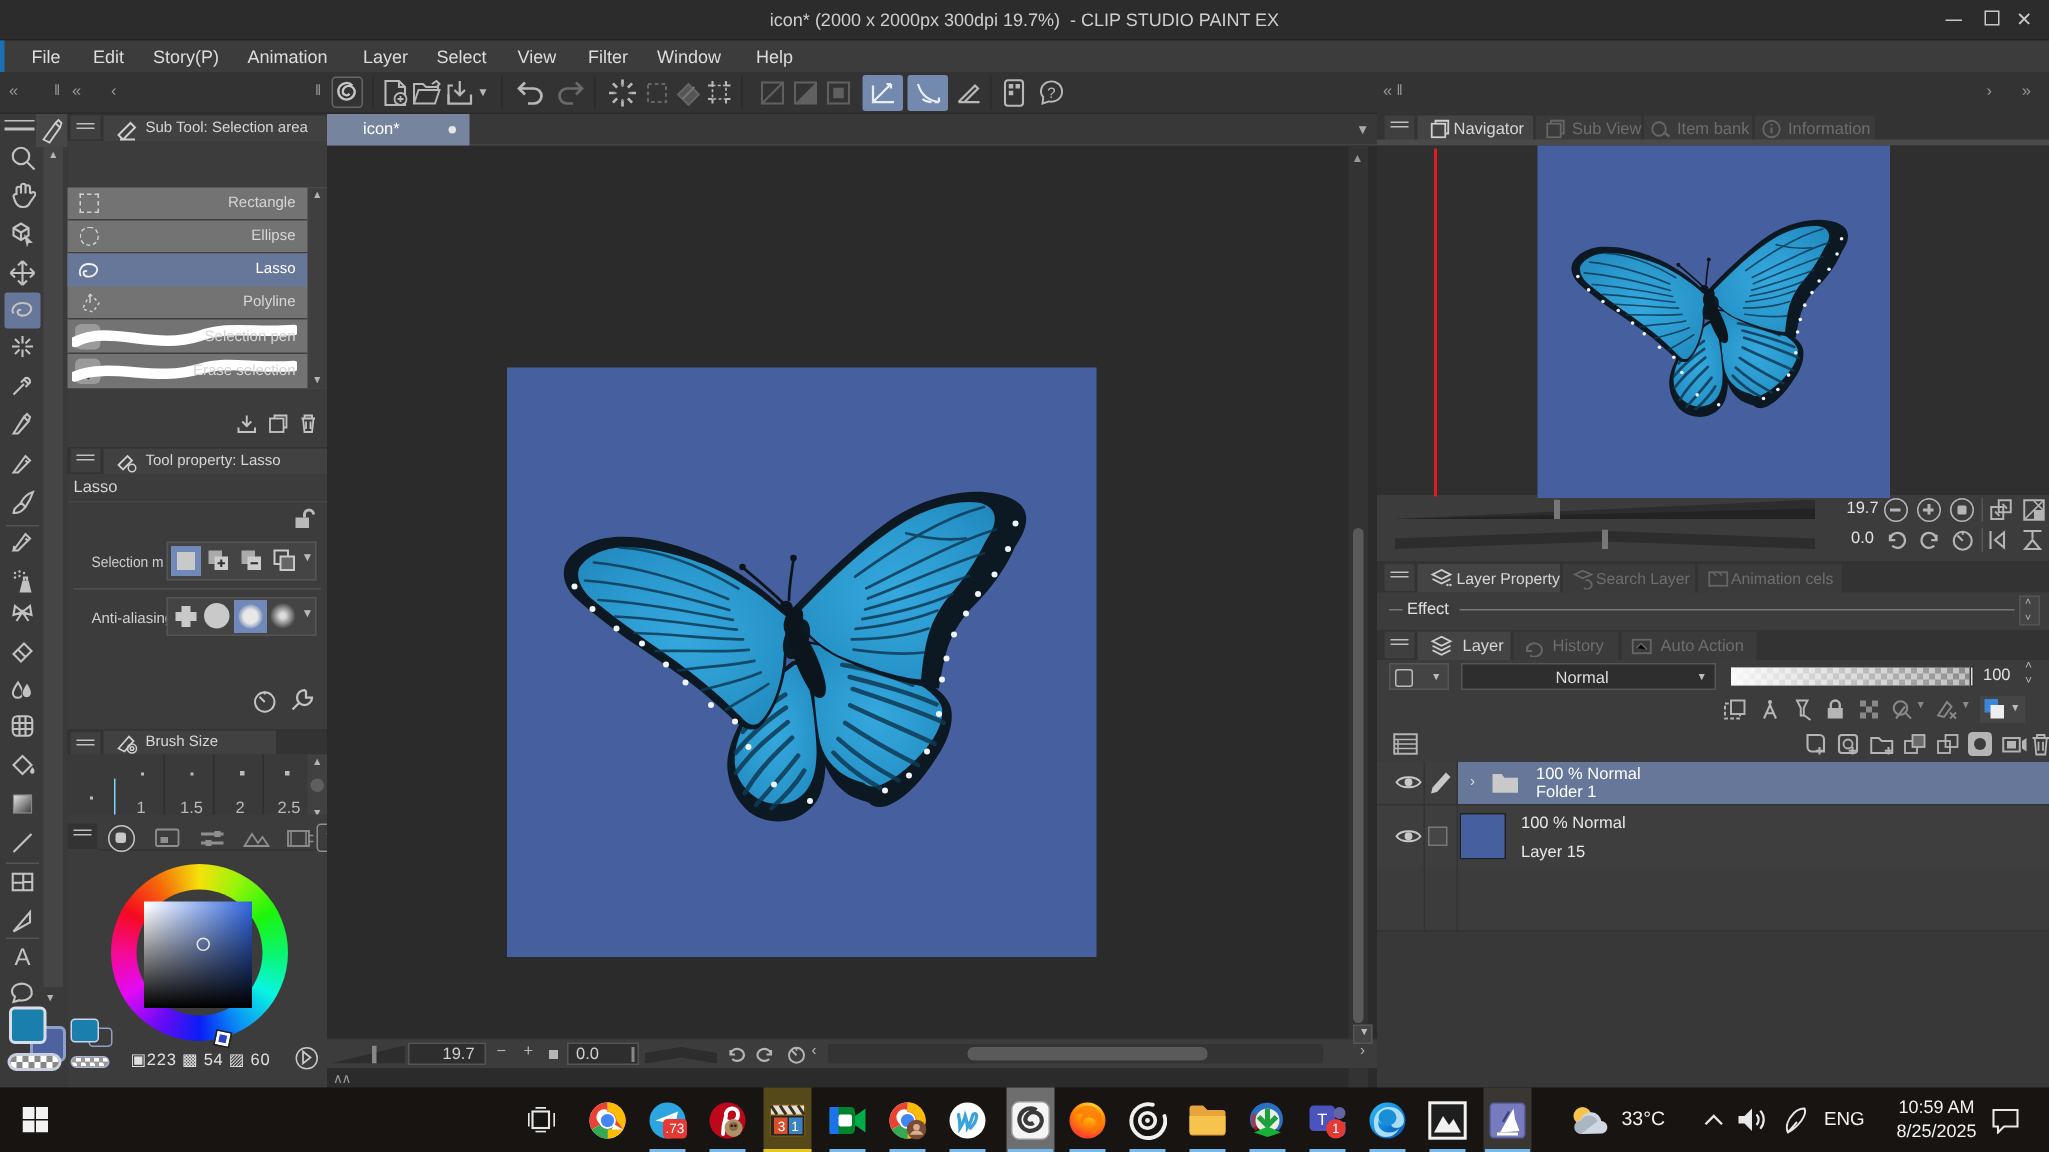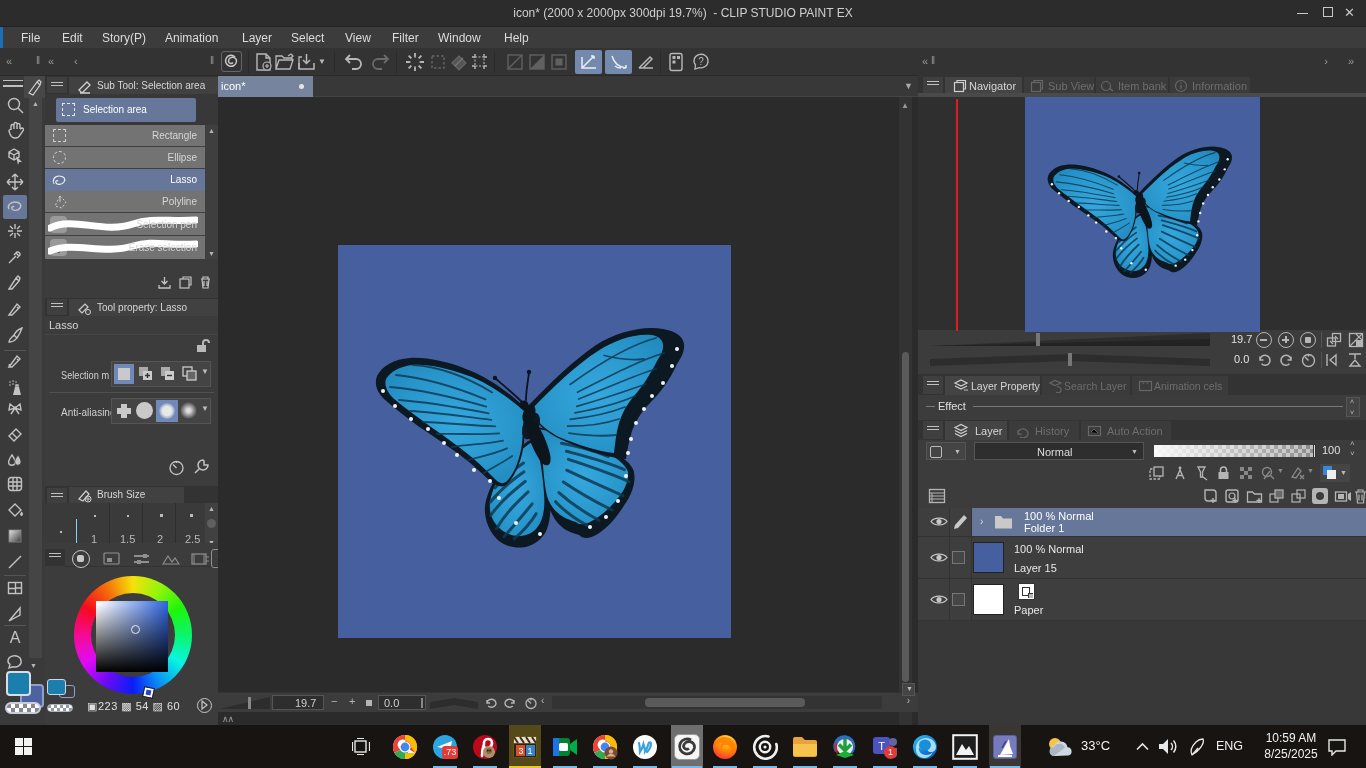--- a/index.html
+++ b/index.html
@@ -288,26 +288,20 @@
           <div style="margin:5px 4px;border-top:1.5px solid #c0c0c0;border-bottom:1.5px solid #c0c0c0;height:4px;"></div>
         </div>
     <div class="abs" style="left:24px;top:1px;width:149px;height:17px;background:#414141;">
       <svg class="abs" style="left:8px;top:1px;" width="16" height="16" viewBox="0 0 16 16">
             <path d="M2,12 L10,4 L13,7 L5,15 Z M3,15 h10" stroke="#cfcfcf" stroke-width="1.3" fill="none"></path>
           </svg>
       <span class="abs" style="left:28px;top:3px;">Sub Tool: Selection area</span>
     </div>
   </div>
 
-  <div class="abs" style="left:0;top:18px;width:173px;height:31px;background:#383838;">
-    <div class="abs" style="left:11px;top:4px;width:140px;height:24px;background:#667799;border-radius:2px;">
-      <div class="abs" style="left:6px;top:5px;width:13px;height:13px;border:1px dashed #e8e8e8;"></div>
-      <span class="abs" style="left:27px;top:6px;color:#fff;">Selection area</span>
-    </div>
-  </div>
 
   <div class="abs" style="left:0;top:49px;width:173px;height:134px;background:#737373;">
     <div class="abs" style="left:0;top:0;width:160px;height:22px;border-bottom:1px solid #404040;">
       <div class="abs" style="left:8px;top:4px;width:13px;height:13px;border:1px dashed #cfcfcf;"></div>
       <span class="abs" style="right:8px;top:5px;">Rectangle</span>
     </div>
     <div class="abs" style="left:0;top:22px;width:160px;height:22px;border-bottom:1px solid #404040;">
       <div class="abs" style="left:8px;top:4px;width:13px;height:13px;border:1px dashed #cfcfcf;border-radius:50%;"></div>
       <span class="abs" style="right:8px;top:5px;">Ellipse</span>
     </div>
@@ -517,21 +511,21 @@
 
     <div class="abs" style="left:14px;top:142px;width:16px;height:13px;border:1.5px solid #8fa0c8;border-radius:3px;background:#3c3c3c;"></div>
     <div class="abs" style="left:2px;top:136px;width:19px;height:16px;background:#1b7fae;border:1.5px solid #ccd4e8;border-radius:3px;"></div>
     <div class="abs" style="left:2px;top:161px;width:26px;height:8px;border:1.5px solid #aab4cc;border-radius:4px;background:repeating-conic-gradient(#fff 0% 25%, #999 0% 50%) 0 0/6px 6px;"></div>
   </div>
 </div>
 
 <div class="abs" id="canvasarea" style="left:218px;top:76px;width:700px;height:649px;background:#2b2b2b;">
 
   <div class="abs" style="left:0;top:0;width:700px;height:21px;background:#383838;border-bottom:1px solid #444;">
-    <div class="abs" style="left:0;top:0;width:95px;height:21px;background:#77849e;color:#fff;font-size:11px;line-height:21px;padding-left:3px;">icon*
+    <div class="abs" style="left:0;top:0;width:95px;height:21px;background:#77849e;color:#fff;font-size:11px;line-height:21px;padding-left:24px;">icon*
       <span class="abs" style="left:81px;top:8px;width:5px;height:5px;border-radius:50%;background:#e6e6e6;"></span>
     </div>
     <div class="abs" style="right:5px;top:5px;color:#aaa;font-size:9px;">▼</div>
   </div>
 
   <div class="abs" id="bluecanvas" style="left:120px;top:169px;width:393px;height:393px;background:#46609f;">
     <svg width="393" height="393" viewBox="0 0 393 393">
       <defs>
         <radialGradient id="wg" cx="0.5" cy="0.5" r="0.75">
           <stop offset="0" stop-color="#35a8de"></stop>
@@ -965,33 +959,20 @@
   <div class="abs" style="left:0;top:488px;width:448px;height:42px;background:#3e3e3e;border-top:1px solid #333;">
     <svg class="abs" style="left:12px;top:14px;" width="18" height="13" viewBox="0 0 18 13">
           <path d="M1,6.5 C4,2 14,2 17,6.5 C14,11 4,11 1,6.5 Z" stroke="#c8c8c8" fill="none" stroke-width="1.3"></path>
           <circle cx="9" cy="6.5" r="2.6" fill="#c8c8c8"></circle>
         </svg>
     <div class="abs" style="left:34px;top:14px;width:13px;height:13px;border:1.5px solid #777;background:#464646;"></div>
     <div class="abs" style="left:55px;top:5px;width:31px;height:31px;background:#46609f;border:1px solid #222;"></div>
     <span class="abs" style="left:96px;top:6px;color:#e8e8e8;">100 % Normal</span>
     <span class="abs" style="left:96px;top:25px;color:#e8e8e8;">Layer 15</span>
   </div>
-  <div class="abs" style="left:0;top:530px;width:448px;height:42px;background:#3e3e3e;border-top:1px solid #333;">
-    <svg class="abs" style="left:12px;top:14px;" width="18" height="13" viewBox="0 0 18 13">
-          <path d="M1,6.5 C4,2 14,2 17,6.5 C14,11 4,11 1,6.5 Z" stroke="#c8c8c8" fill="none" stroke-width="1.3"></path>
-          <circle cx="9" cy="6.5" r="2.6" fill="#c8c8c8"></circle>
-        </svg>
-    <div class="abs" style="left:34px;top:14px;width:13px;height:13px;border:1.5px solid #777;background:#464646;"></div>
-    <div class="abs" style="left:55px;top:5px;width:31px;height:31px;background:#fff;border:1px solid #222;"></div>
-    <div class="abs" style="left:100px;top:4px;width:17px;height:17px;background:#fff;border:1px solid #333;">
-          <div class="abs" style="left:3px;top:3px;width:8px;height:9px;background:#fff;border:1.5px solid #333;"></div>
-          <div class="abs" style="right:1px;bottom:1px;width:5px;height:5px;background:#bbb;border-left:1.5px solid #333;border-top:1.5px solid #333;"></div>
-        </div>
-    <span class="abs" style="left:96px;top:25px;color:#e8e8e8;">Paper</span>
-  </div>
   <div class="abs" style="left:0;top:572px;width:448px;height:105px;background:#383838;border-top:1px solid #333;"></div>
 
   <div class="abs" style="left:31px;top:460px;width:1px;height:112px;background:#333;"></div>
   <div class="abs" style="left:53px;top:460px;width:1px;height:112px;background:#333;"></div>
 </div>
 
 <div class="abs" id="taskbar" style="left:0;top:725px;width:1366px;height:43px;background:#171412;">
 
   <svg class="abs" style="left:15px;top:13px;" width="17" height="17" viewBox="0 0 17 17">
         <rect x="0" y="0" width="8" height="8" fill="#f2f2f2"></rect>

